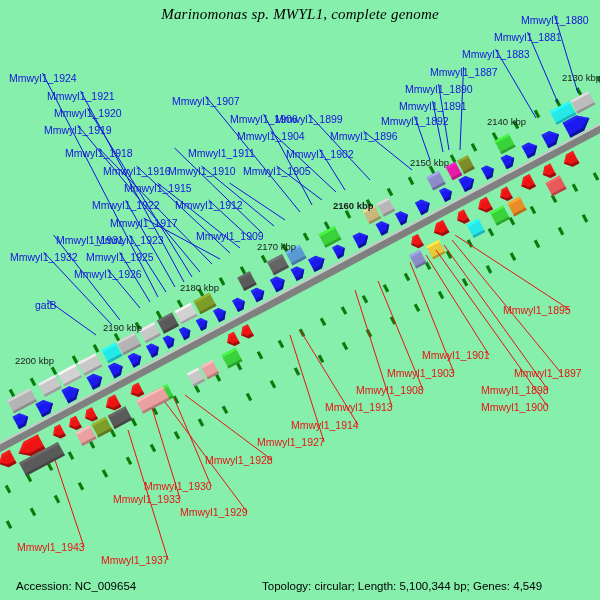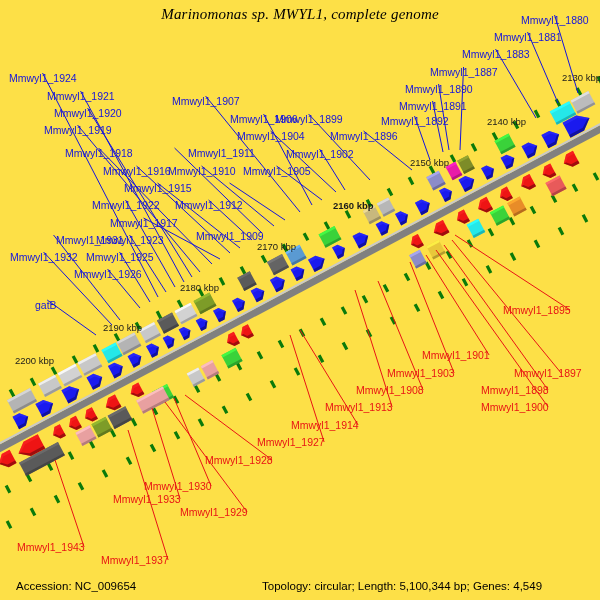--- a/index.html
+++ b/index.html
@@ -1,18 +1,18 @@
 <!DOCTYPE html>
 <html><head>
 <meta charset="utf-8">
 <style>
   html,body{margin:0;padding:0;background:#ffffff;}
   body{width:600px;height:600px;overflow:hidden;
        font-family:"Liberation Sans","DejaVu Sans",sans-serif;}
-  #stage{position:relative;width:600px;height:600px;background:#fde047;}
+  #stage{position:relative;width:600px;height:600px;background:#86efac;}
 
   
   #title{position:absolute;left:0;top:6px;width:600px;text-align:center;
          font-family:"Liberation Serif","DejaVu Serif",serif;
          font-style:italic;font-size:15px;color:#000;letter-spacing:.2px;}
 
   
   .footer{position:absolute;bottom:8px;font-size:11.5px;color:#000;
           font-family:"Liberation Sans","DejaVu Sans",sans-serif;white-space:nowrap;}
   #acc{left:16px;}

